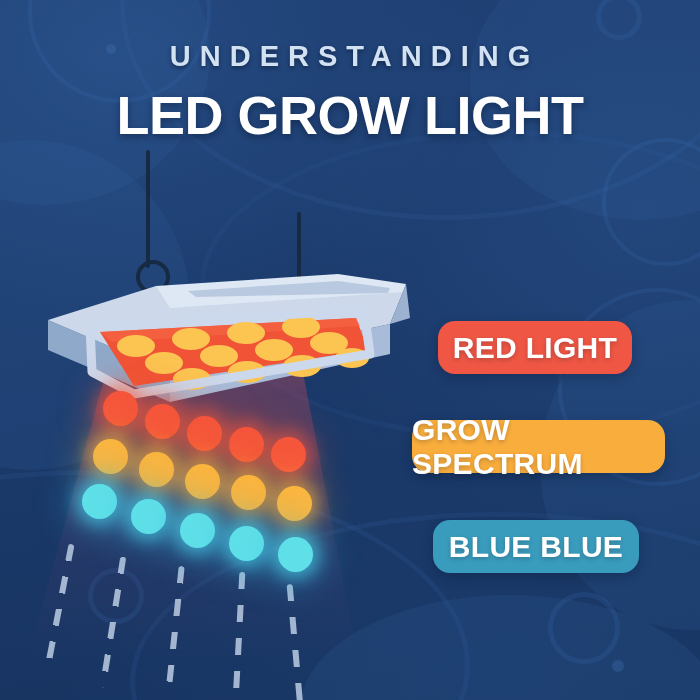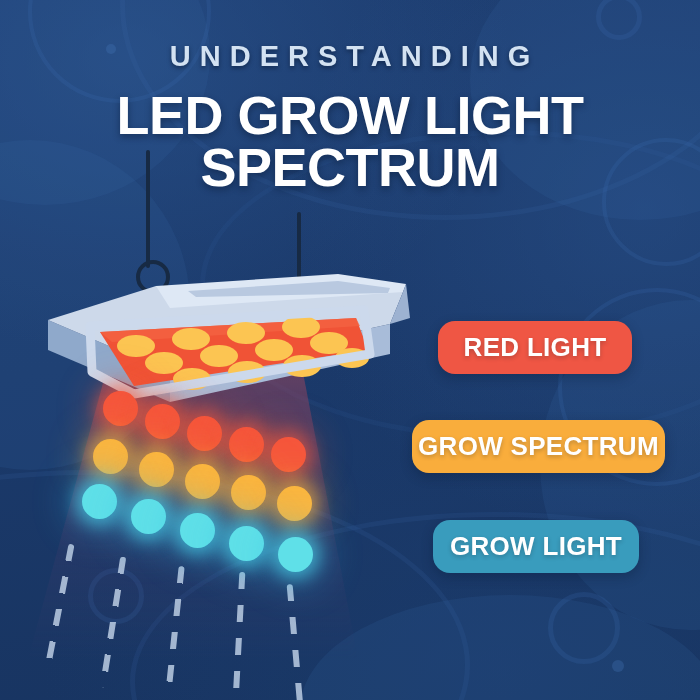--- a/index.html
+++ b/index.html
@@ -150,21 +150,21 @@
     border-radius: 3px;
   }
 
   
   .badge {
     position: absolute;
     display: flex;
     align-items: center;
     justify-content: center;
     border-radius: 17px;
-    font-size: 26px;
+    font-size: 30px;
     font-weight: bold;
     color: #ffffff;
     letter-spacing: 0.3px;
     text-shadow: 0 2px 4px rgba(30,30,40,0.26);
     z-index: 28;
     box-shadow: 0 4px 12px rgba(8,22,48,0.30);
   }
 </style>
 </head>
 <body>
@@ -257,23 +257,22 @@
   <div class="ray" style="left:56px;  top:543px; height:132px; transform:rotate(11deg);"></div>
   <div class="ray" style="left:110px; top:556px; height:132px; transform:rotate(9deg);"></div>
   <div class="ray" style="left:172px; top:566px; height:128px; transform:rotate(6deg);"></div>
   <div class="ray" style="left:236px; top:572px; height:128px; transform:rotate(3deg);"></div>
   <div class="ray" style="left:292px; top:584px; height:124px; transform:rotate(-5deg);"></div>
 
   <div class="heading-block">
     <div class="eyebrow">UNDERSTANDING</div>
     <div class="title">
       <span>LED GROW LIGHT</span>
-      <span class="line2">SPECTRUM</span>
     </div>
   </div>
 
   <div class="badge" style="left:438px; top:321px; width:194px; height:53px; background:#ef5644;">RED LIGHT</div>
 
   <div class="badge" style="left:412px; top:420px; width:253px; height:53px; background:#f9ad3c;">GROW SPECTRUM</div>
 
-  <div class="badge" style="left:433px; top:520px; width:206px; height:53px; background:#399cbd;">GROW LIGHT</div>
+  <div class="badge" style="left:433px; top:520px; width:206px; height:53px; background:#399cbd;">BLUE BLUE</div>
 
 </div>
 
 </body></html>

